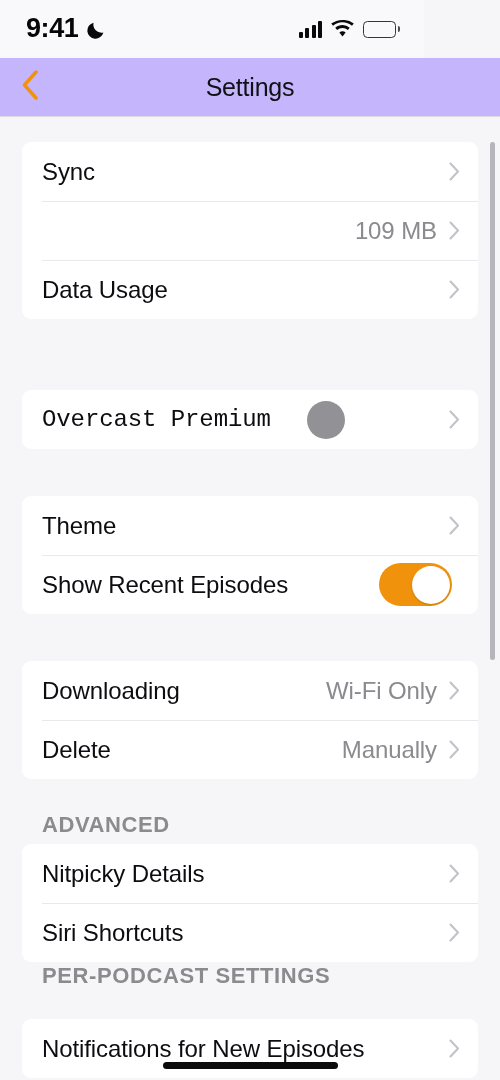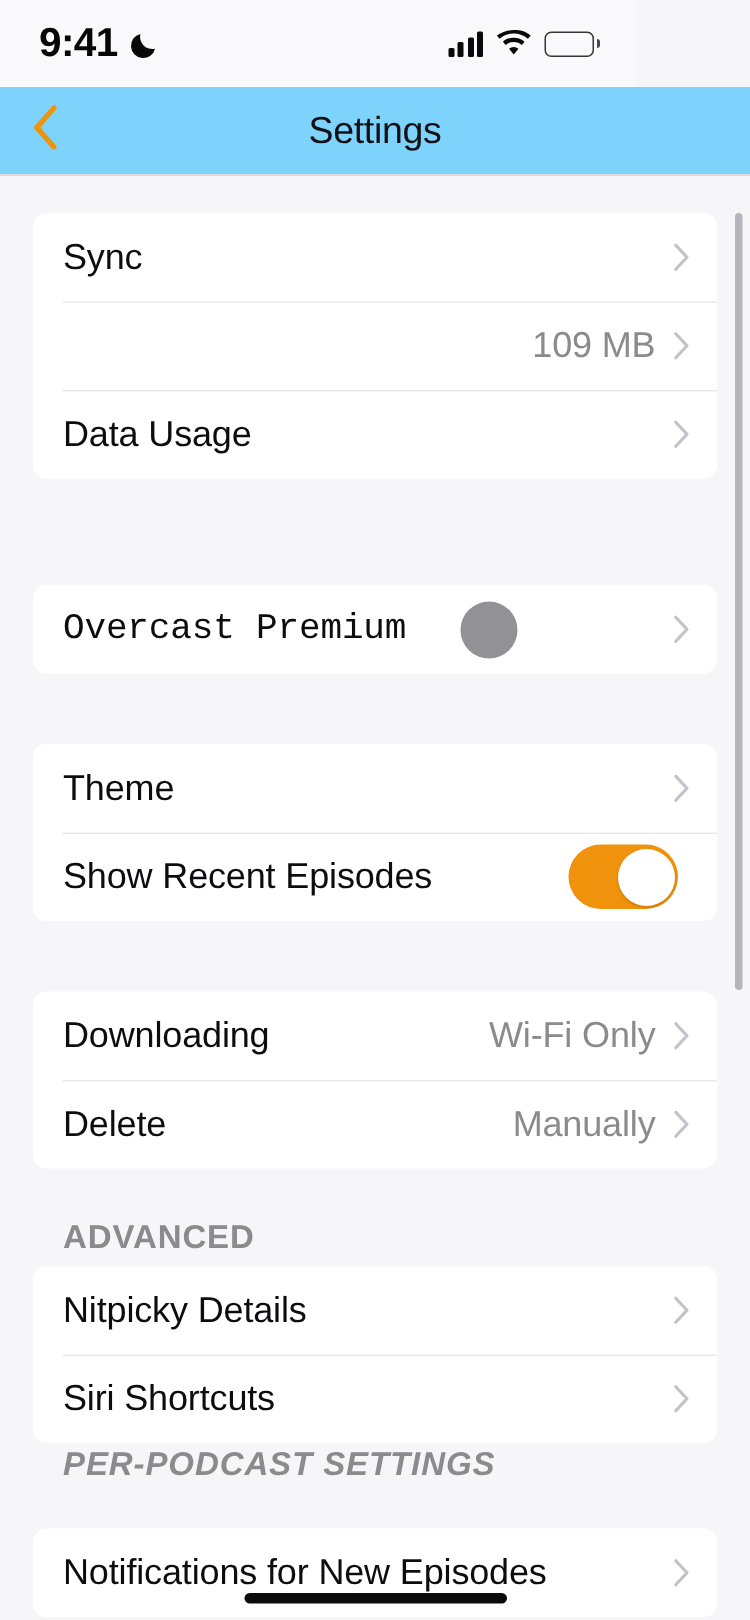--- a/index.html
+++ b/index.html
@@ -50,21 +50,21 @@
   .battery-fill { height:100%; background:#070707; border-radius:2.4px; }
   .battery-cap {
     width:2.4px; height:6px; background:#4a4a4a;
     border-radius:0 2px 2px 0; margin-left:1.2px;
   }
 
   
   .nav-bar {
     position:absolute; top:58px; left:0;
     width:500px; height:59px;
-    background:#7dd3fc;
+    background:#c4b5fd;
     display:flex; align-items:center;
     border-bottom:1px solid #DCDBE0;
   }
   .nav-back {
     position:absolute; left:8px;
     width:44px; height:44px;
     display:flex; align-items:center; justify-content:center;
     cursor:pointer;
   }
   .nav-title {
@@ -317,21 +317,21 @@
         <span class="row-label">Siri Shortcuts</span>
         <span class="row-spacer"></span>
         <span class="chev">
           <svg viewBox="0 0 11 19" width="11" height="19">
               <path d="M1.5 1.5L9 9.5L1.5 17.5" fill="none" stroke="#C3C2C8" stroke-width="2.1" stroke-linecap="round" stroke-linejoin="round"></path>
             </svg>
         </span>
       </div>
     </div>
 
-    <div class="section-header" style="top:845px;font-style:italic;">PER-PODCAST SETTINGS</div>
+    <div class="section-header" style="top:845px;">PER-PODCAST SETTINGS</div>
 
     <div class="group" style="top:901px;">
       <div class="row">
         <span class="row-label">Notifications for New Episodes</span>
         <span class="row-spacer"></span>
         <span class="chev">
           <svg viewBox="0 0 11 19" width="11" height="19">
               <path d="M1.5 1.5L9 9.5L1.5 17.5" fill="none" stroke="#C3C2C8" stroke-width="2.1" stroke-linecap="round" stroke-linejoin="round"></path>
             </svg>
         </span>

